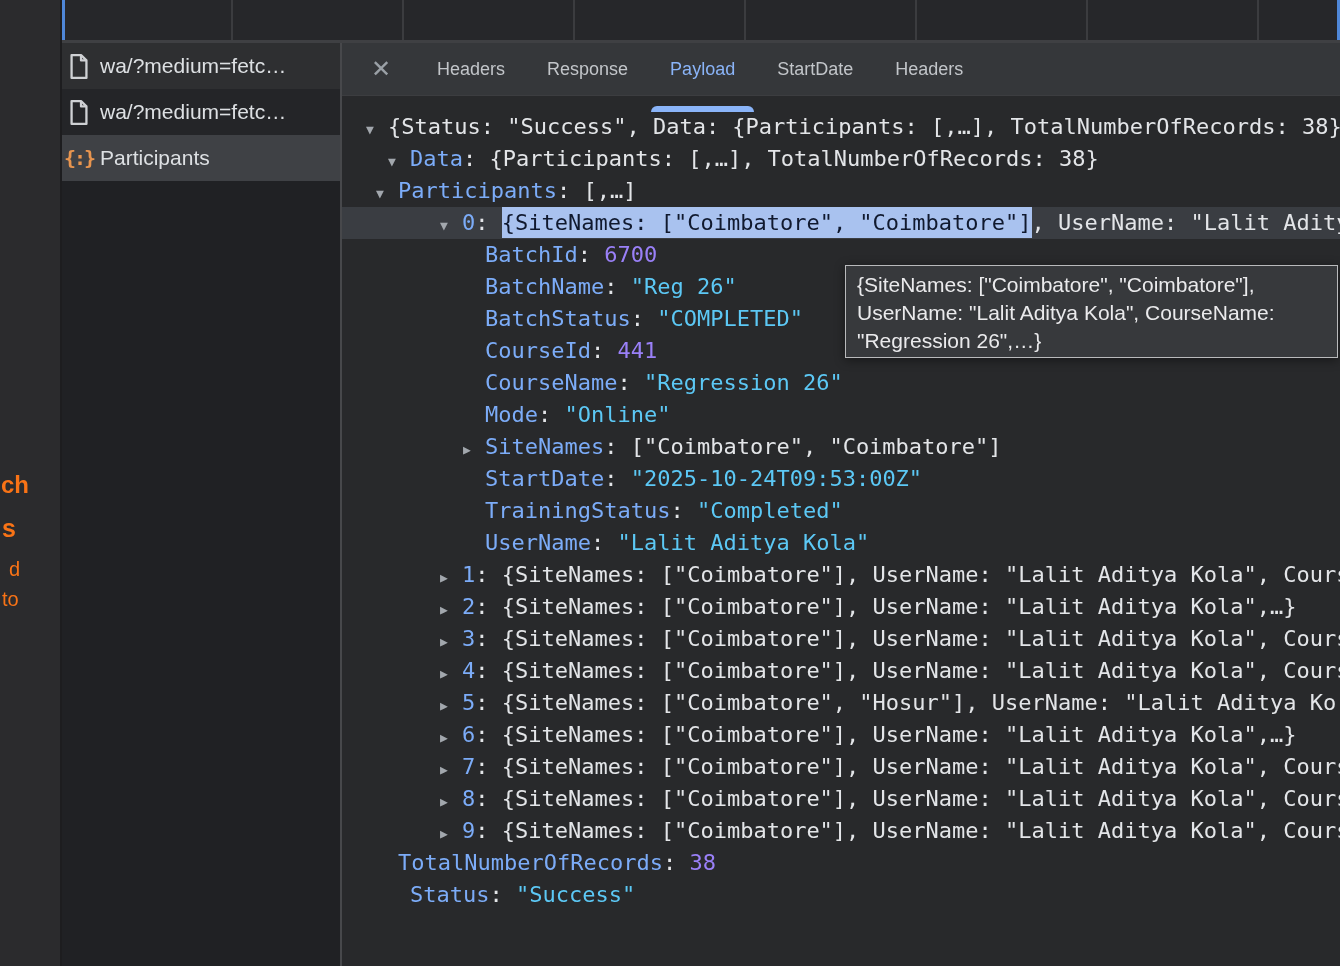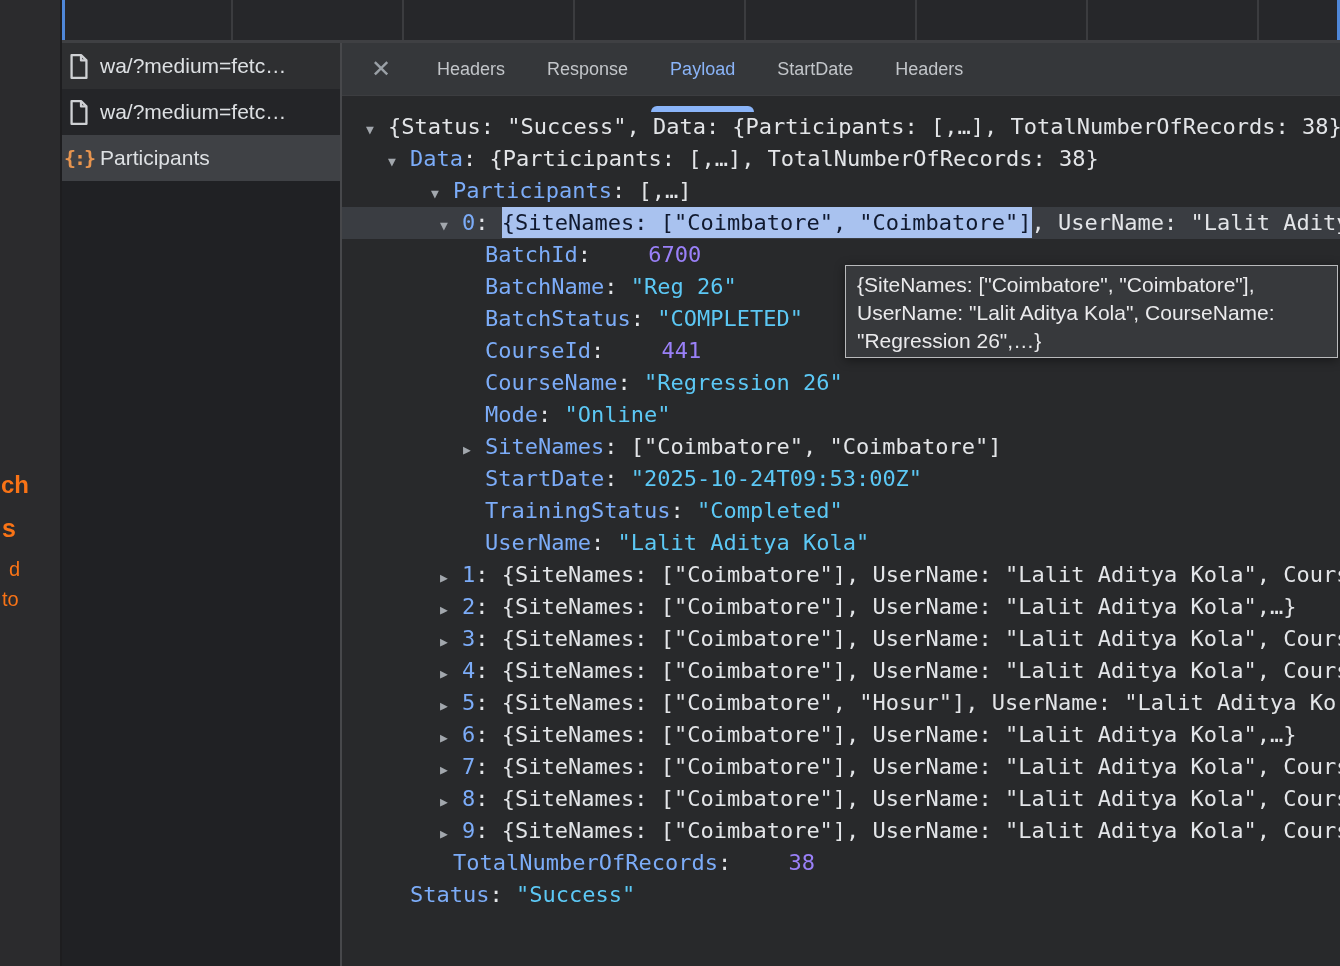--- a/index.html
+++ b/index.html
@@ -57,26 +57,26 @@
     padding:0 6px;margin:16px 15px;font-size:18px;color:var(--c-dim);cursor:pointer;white-space:nowrap;}
   .tab.active{color:var(--c-activetab);}
   .tab.active .underline{position:absolute;left:-13px;right:-13px;bottom:0;height:6px;
     background:var(--c-activetab);border-radius:6px 6px 0 0;}
 
   
   #tree{padding-top:15px;font-family:"DejaVu Sans Mono",monospace;font-size:22px;
     color:var(--c-text);white-space:pre;}
   .tree-line{height:32px;line-height:32px;}
   .tree-line.selected{background:var(--bg-tree-selected);}
-  .lvl0{padding-left:24px;} .lvl1{padding-left:46px;} .lvl2{padding-left:89px;}
+  .lvl0{padding-left:24px;} .lvl1{padding-left:46px;} .lvl2{padding-left:34px;}
   .lvl3{padding-left:98px;} .lvl4{padding-left:121px;}
   .expander{display:inline-block;width:22px;font-size:13px;color:var(--c-tri);
     vertical-align:baseline;cursor:pointer;}
   .seg-plain{color:var(--c-text);} .seg-key{color:var(--c-key);}
-  .seg-string{color:var(--c-string);} .seg-number{color:var(--c-number);margin-left:44px;}
+  .seg-string{color:var(--c-string);} .seg-number{color:var(--c-number);}
   .seg-highlight{background:var(--c-hl-bg);color:var(--c-hl-text);padding:3px 0;}
 
   
   #tooltip{left:845px;top:265px;width:493px;height:93px;background:var(--bg-tooltip);
     border:1px solid var(--c-tooltip-border);box-shadow:0 2px 10px rgba(0,0,0,.45);
     padding:5px 11px;z-index:10;}
   .tooltip-line{font-size:21px;line-height:28px;color:#eaeaec;white-space:nowrap;}
 </style>
 </head>
 <body>

